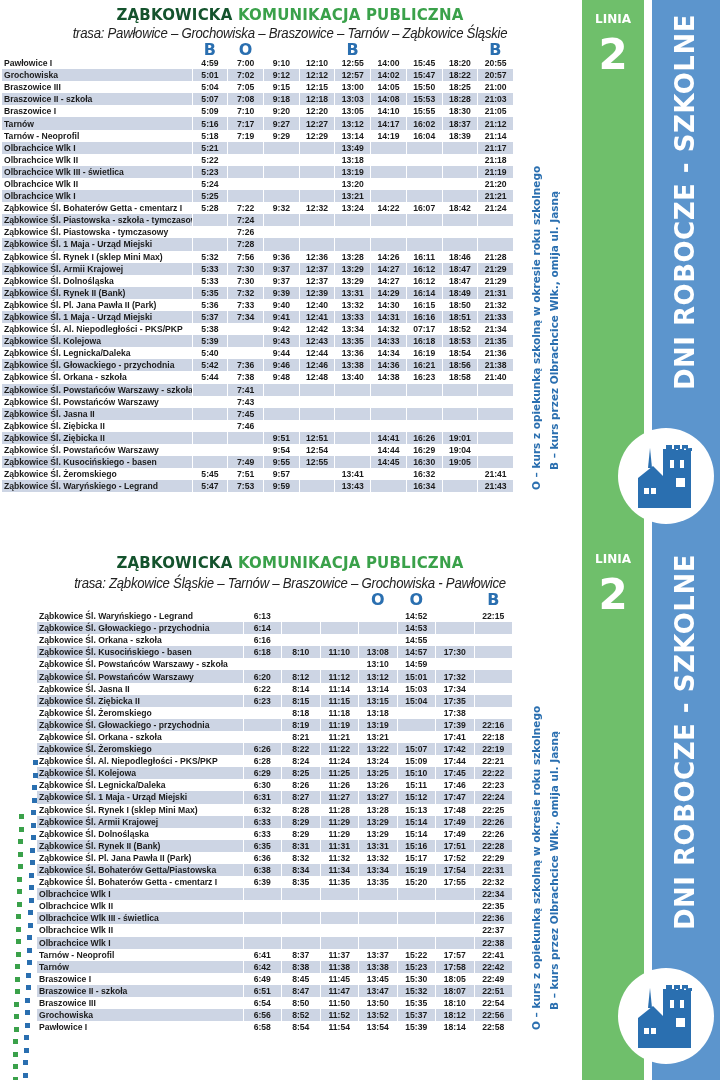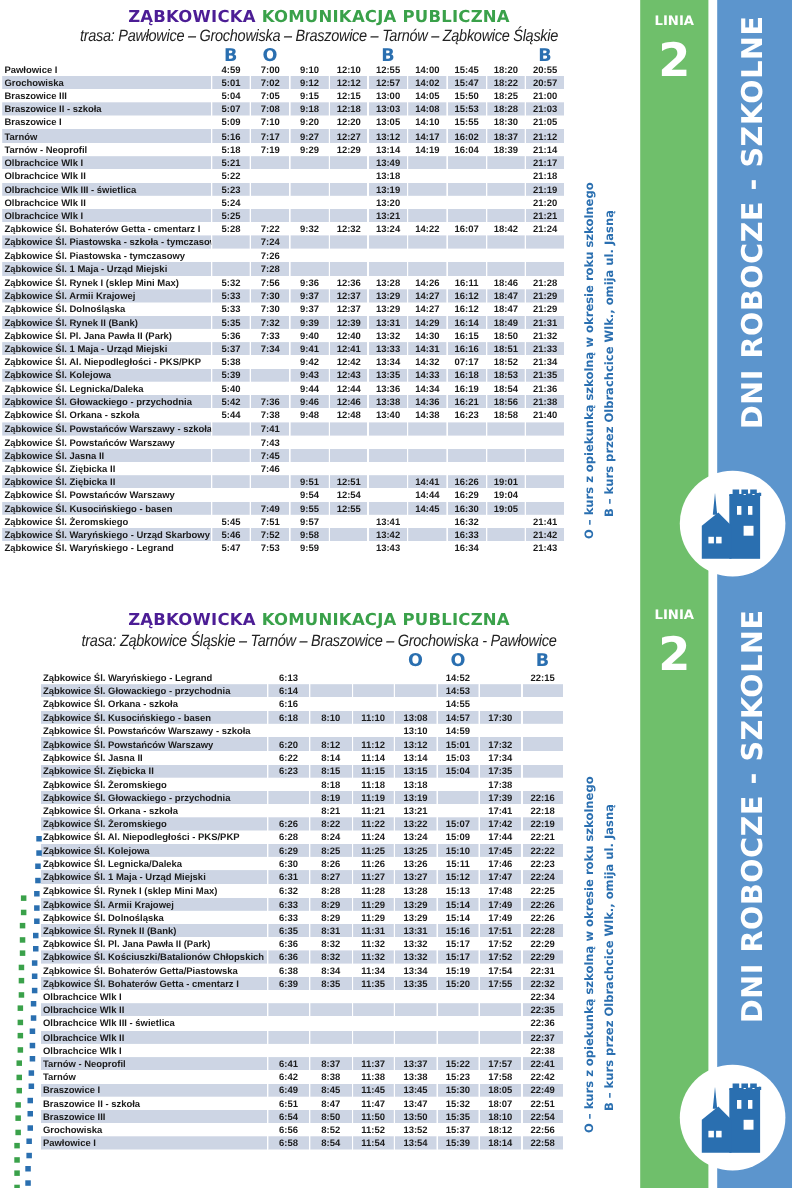--- a/index.html
+++ b/index.html
@@ -1,21 +1,21 @@
 <!DOCTYPE html>
 <html><head>
 <meta charset="utf-8">
 <style>
   html,body{margin:0;padding:0;background:#ffffff;}
   body{width:720px;height:1080px;position:relative;overflow:hidden;font-family:"Liberation Sans",sans-serif;}
   .panel{position:absolute;left:0;width:720px;height:540px;overflow:hidden;background:#fff;}
   #p1{top:0;}
   #p2{top:540px;}
   .title{position:absolute;left:0;width:580px;text-align:center;font-family:"DejaVu Sans",sans-serif;font-weight:bold;font-size:15px;letter-spacing:0.2px;}
-  .title .t-blue{color:#4c1d95;}
+  .title .t-blue{color:#14532d;}
   .title .t-green{color:#3aa14a;}
   .route{position:absolute;left:0;width:580px;text-align:center;font-style:italic;font-size:15px;color:#222;letter-spacing:-0.3px;transform:scaleX(0.88);}
   .mark{position:absolute;font-family:"DejaVu Sans",sans-serif;font-weight:bold;font-size:16px;color:#2a6fb0;width:36px;text-align:center;}
   table.tt{position:absolute;border-collapse:collapse;font-family:"Liberation Sans",sans-serif;font-weight:bold;font-size:8.6px;color:#1b1b1b;table-layout:fixed;}
   table.tt td{height:12.1px;padding:0 2px;white-space:nowrap;overflow:hidden;border-right:1px solid #fff;}
   table.tt tr:nth-child(even) td{background:#cdd5e4;}
   table.tt td.stop{text-align:left;}
   table.tt td.tm{text-align:center;}
   
   .green-band{position:absolute;top:0;height:540px;width:62px;background:#6fbf6b;}
@@ -462,32 +462,20 @@
           <td class="stop">Ząbkowice Śl. Żeromskiego</td>
           <td class="tm">5:45</td>
           <td class="tm">7:51</td>
           <td class="tm">9:57</td>
           <td class="tm"></td>
           <td class="tm">13:41</td>
           <td class="tm"></td>
           <td class="tm">16:32</td>
           <td class="tm"></td>
           <td class="tm">21:41</td>
-        </tr>
-        <tr>
-          <td class="stop">Ząbkowice Śl. Waryńskiego - Urząd Skarbowy</td>
-          <td class="tm">5:46</td>
-          <td class="tm">7:52</td>
-          <td class="tm">9:58</td>
-          <td class="tm"></td>
-          <td class="tm">13:42</td>
-          <td class="tm"></td>
-          <td class="tm">16:33</td>
-          <td class="tm"></td>
-          <td class="tm">21:42</td>
         </tr>
         <tr>
           <td class="stop">Ząbkowice Śl. Waryńskiego - Legrand</td>
           <td class="tm">5:47</td>
           <td class="tm">7:53</td>
           <td class="tm">9:59</td>
           <td class="tm"></td>
           <td class="tm">13:43</td>
           <td class="tm"></td>
           <td class="tm">16:34</td>
@@ -731,30 +719,20 @@
           <td class="tm">6:35</td>
           <td class="tm">8:31</td>
           <td class="tm">11:31</td>
           <td class="tm">13:31</td>
           <td class="tm">15:16</td>
           <td class="tm">17:51</td>
           <td class="tm">22:28</td>
         </tr>
         <tr>
           <td class="stop">Ząbkowice Śl. Pl. Jana Pawła II (Park)</td>
-          <td class="tm">6:36</td>
-          <td class="tm">8:32</td>
-          <td class="tm">11:32</td>
-          <td class="tm">13:32</td>
-          <td class="tm">15:17</td>
-          <td class="tm">17:52</td>
-          <td class="tm">22:29</td>
-        </tr>
-        <tr>
-          <td class="stop">Ząbkowice Śl. Kościuszki/Batalionów Chłopskich</td>
           <td class="tm">6:36</td>
           <td class="tm">8:32</td>
           <td class="tm">11:32</td>
           <td class="tm">13:32</td>
           <td class="tm">15:17</td>
           <td class="tm">17:52</td>
           <td class="tm">22:29</td>
         </tr>
         <tr>
           <td class="stop">Ząbkowice Śl. Bohaterów Getta/Piastowska</td>

